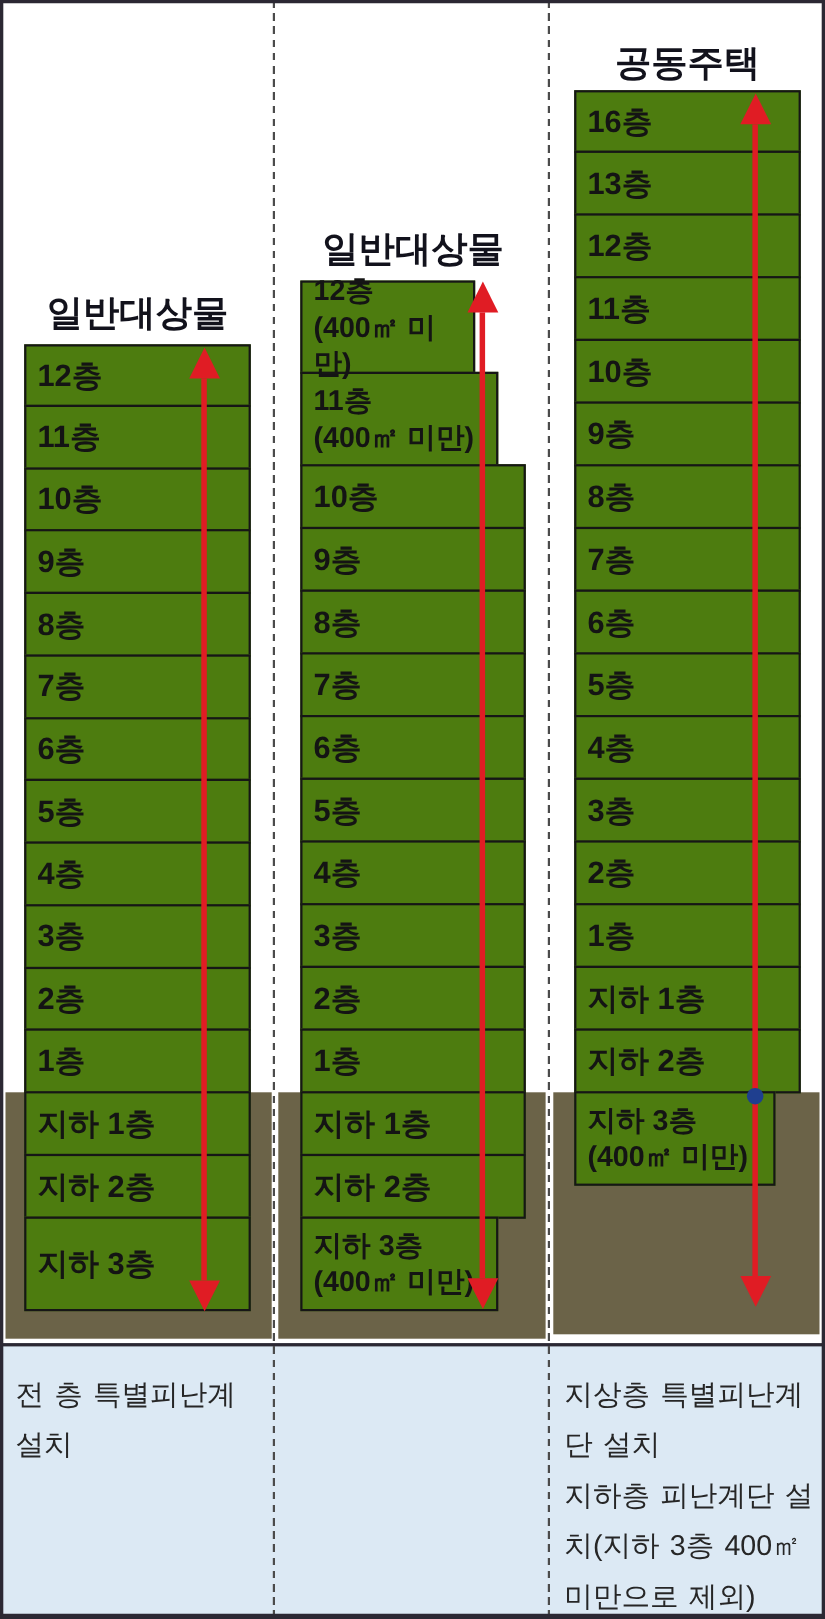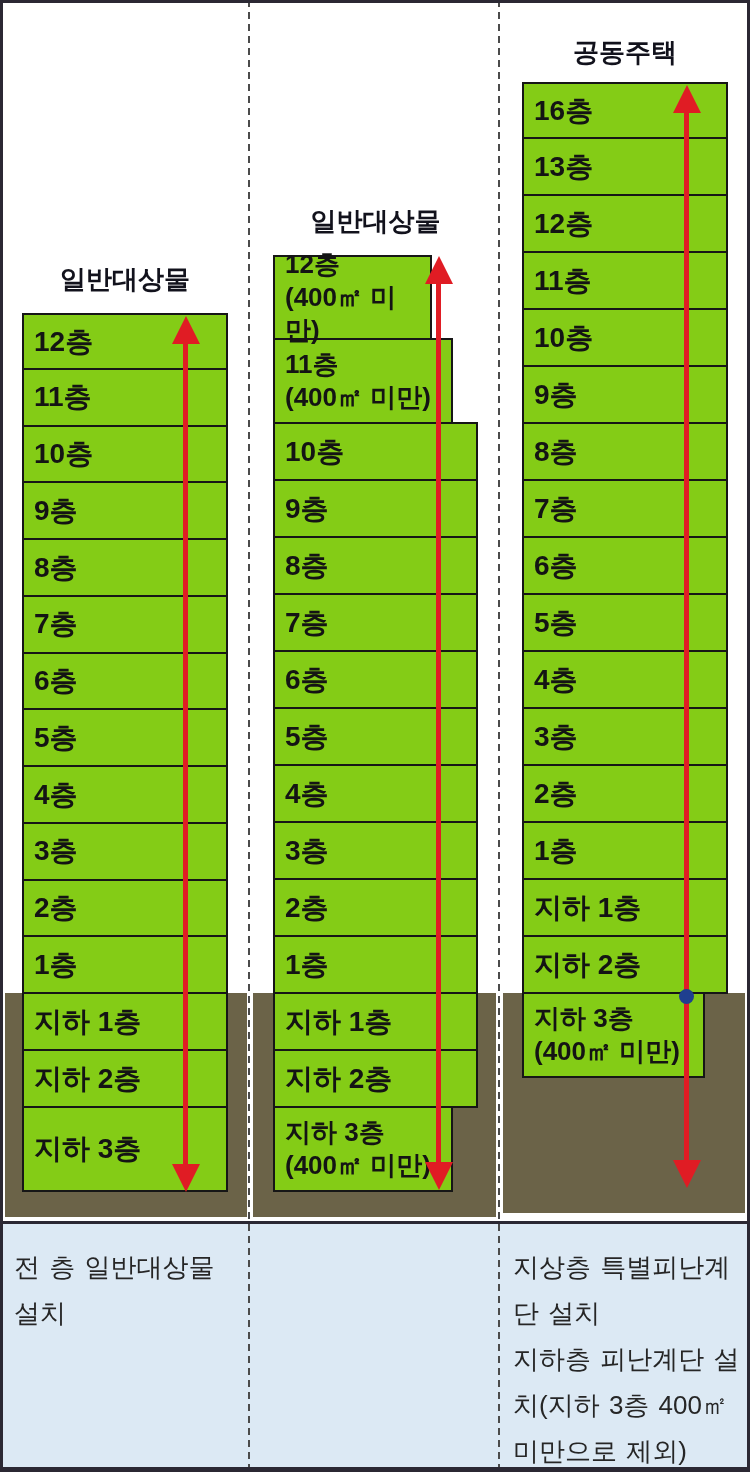--- a/index.html
+++ b/index.html
@@ -10,32 +10,32 @@
   .outer-border{position:absolute;inset:0;border:3px solid #2b2833;border-bottom-width:5px;z-index:10;pointer-events:none;}
   .divider{position:absolute;top:0;width:2px;height:1472px;z-index:2;
     background:repeating-linear-gradient(to bottom,#4b4b4b 0 7px,transparent 7px 12px);}
   #divider1{left:248px;} #divider2{left:498px;}
 
   .ground{position:absolute;background:#6b6348;z-index:1;}
   #ground1{left:5px;top:993px;width:242px;height:224px;}
   #ground2{left:253px;top:993px;width:243px;height:224px;}
   #ground3{left:503px;top:993px;width:242px;height:220px;}
 
-  .title{position:absolute;text-align:center;font-size:26px;font-weight:700;color:#12121c;z-index:2;}
+  .title{position:absolute;text-align:center;font-size:33px;font-weight:700;color:#12121c;z-index:2;}
   #title1{left:22px;top:262px;width:206px;}
   #title2{left:273px;top:204px;width:205px;}
   #title3{left:522px;top:35px;width:206px;}
 
   .building{position:absolute;z-index:3;}
   #building1{left:22px;top:313px;width:206px;}
   #building2{left:273px;top:255px;width:205px;}
   #building3{left:522px;top:82px;width:206px;}
 
   .floor{
-    box-sizing:border-box;background:#84cc16;border:2px solid #161616;
+    box-sizing:border-box;background:#4d7c0f;border:2px solid #161616;
     display:flex;align-items:center;padding-left:10px;
     font-size:28px;font-weight:700;color:#141414;line-height:1.2;
     white-space:pre-line;width:100%;height:59px;
   }
   .floor + .floor{margin-top:-2px;}
   .hA1{height:57px;}      
   .hB{height:58.75px;}    
   .hB1{height:56.75px;}   
   .hC1{height:85px;}      
   .hC2{height:86px;}      
@@ -140,21 +140,21 @@
 (400㎡ 미만)</div>
   </div>
 
   <div class="arrow" id="arrow1"></div>
   <div class="arrow" id="arrow2"></div>
   <div class="arrow" id="arrow3"></div>
 
   <div class="dot"></div>
 
   <div class="notes">
-    <div class="note" id="note1">전 층 일반대상물
+    <div class="note" id="note1">전 층 특별피난계
 설치</div>
     <div class="note" id="note3">지상층 특별피난계
 단 설치
 지하층 피난계단 설
 치(지하 3층 400㎡
 미만으로 제외)</div>
   </div>
 
   <div class="outer-border"></div>
 </div>

